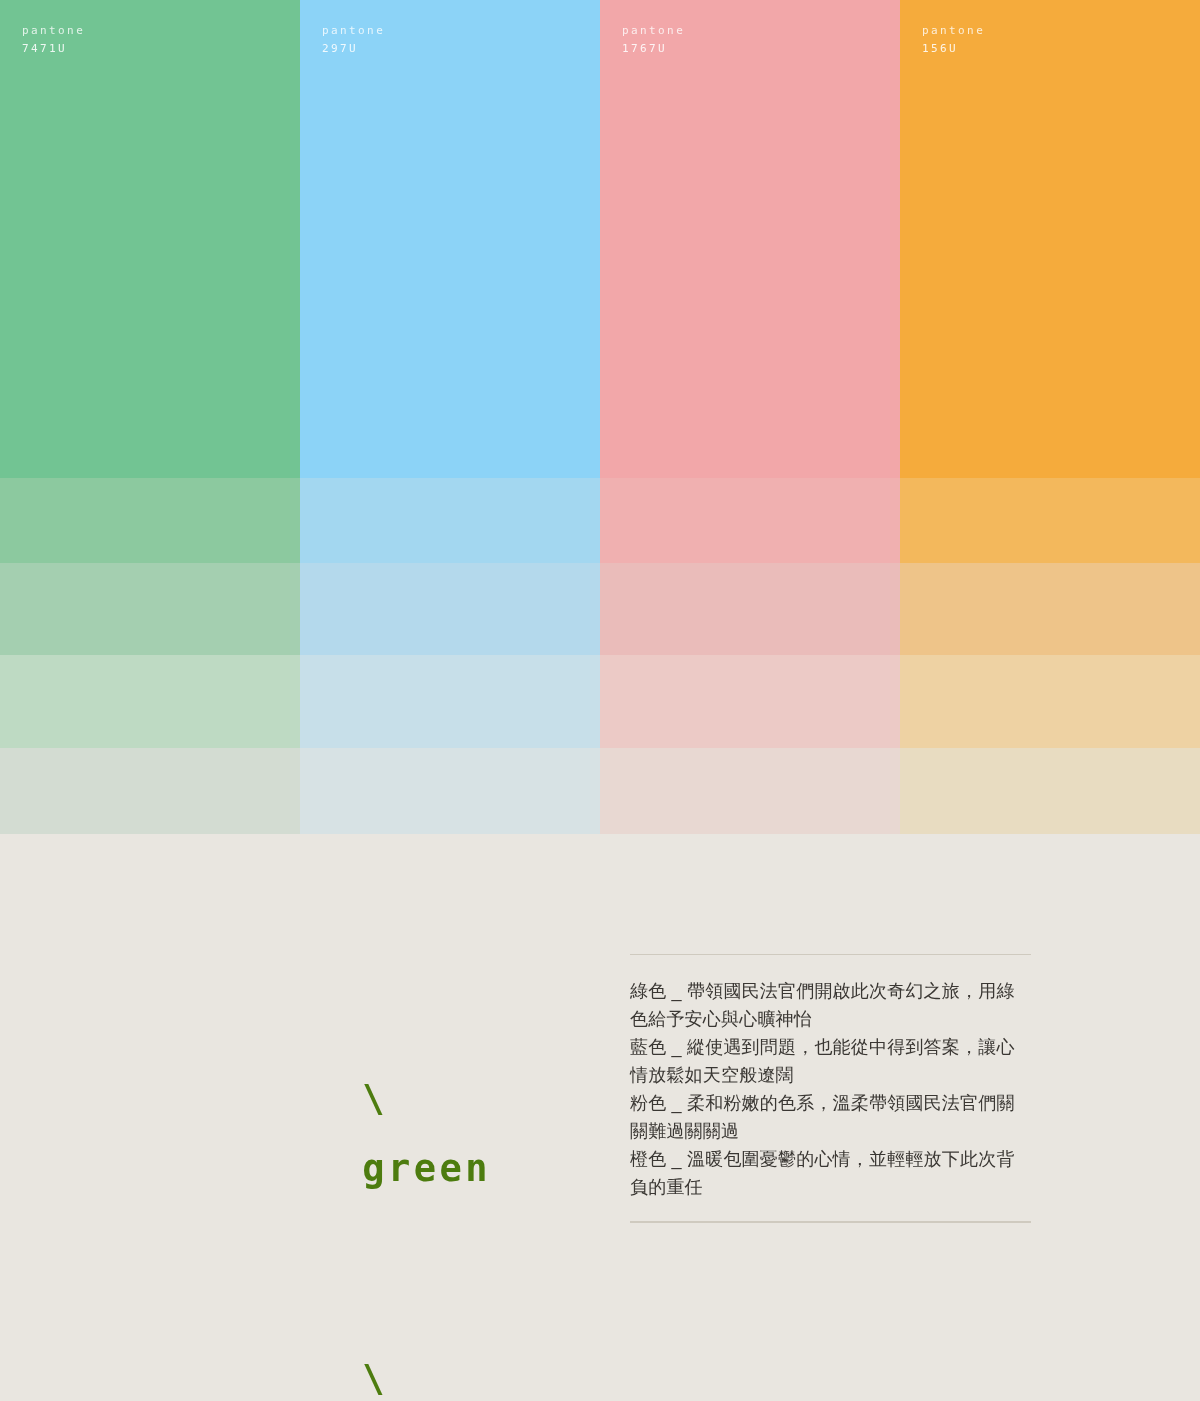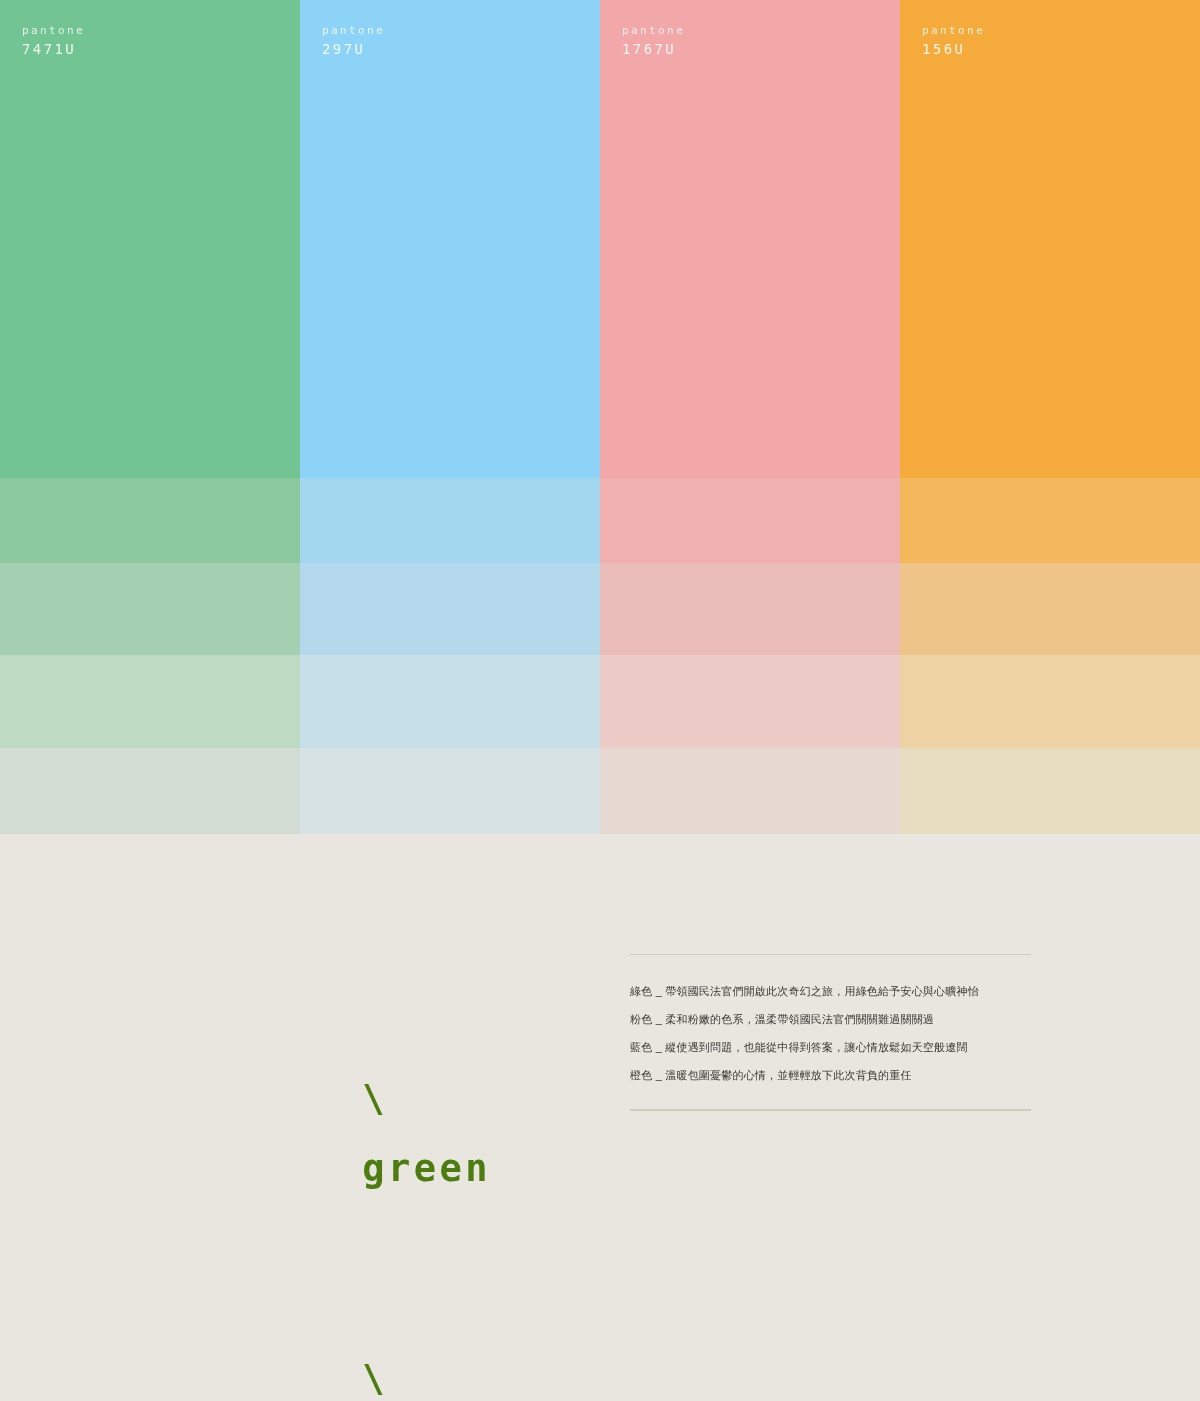--- a/index.html
+++ b/index.html
@@ -26,21 +26,21 @@
   }
   .pantone-word {
     font-size:11px;
     letter-spacing:2.4px;
     color:rgba(255,255,255,0.80);
     line-height:18px;
     font-family:"DejaVu Sans Mono","Liberation Mono",monospace;
     font-weight:400;
   }
   .pantone-code {
-    font-size:14px;
+    font-size:11px;
     letter-spacing:2.4px;
     color:rgba(255,255,255,0.88);
     line-height:18px;
     font-family:"DejaVu Sans Mono","Liberation Mono",monospace;
     font-weight:400;
   }
 
   
   .content {
     position:absolute; left:0; top:834px; width:1200px; height:567px;
@@ -69,21 +69,21 @@
   .rule {
     width:401px; height:1px;
     background:#cfcabf;
     border:0;
   }
   .block-a { padding:22px 0 20px 0; }
   .block-b { padding:26px 0 26px 0; }
 
   .cn-line, .cn-para {
     font-family:"Liberation Sans", sans-serif;
-    font-size:11px;
+    font-size:18px;
     line-height:28px;
     color:#3a3733;
     letter-spacing:0.2px;
   }
   .cn-para { text-align:justify; }
 </style>
 </head>
 <body style="background: rgb(233, 230, 224);">
 
 <div class="page">
@@ -140,22 +140,22 @@
         
       </div>
 
     </div>
 
     <div class="textcol">
       <hr class="rule">
 
       <div class="block-a">
         <div class="cn-line">綠色 _ 帶領國民法官們開啟此次奇幻之旅，用綠色給予安心與心曠神怡</div>
+        <div class="cn-line">藍色 _ 縱使遇到問題，也能從中得到答案，讓心情放鬆如天空般遼闊</div>
         <div class="cn-line">粉色 _ 柔和粉嫩的色系，溫柔帶領國民法官們關關難過關關過</div>
-        <div class="cn-line">藍色 _ 縱使遇到問題，也能從中得到答案，讓心情放鬆如天空般遼闊</div>
         <div class="cn-line">橙色 _ 溫暖包圍憂鬱的心情，並輕輕放下此次背負的重任</div>
       </div>
 
       <hr class="rule">
 
 
       <hr class="rule">
     </div>
 
   </div>

